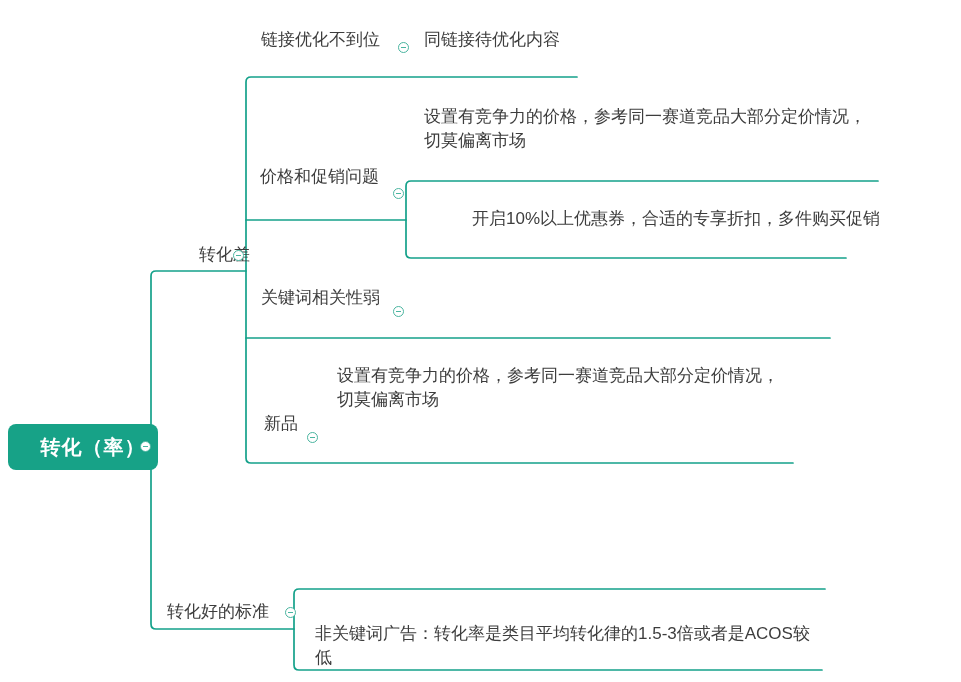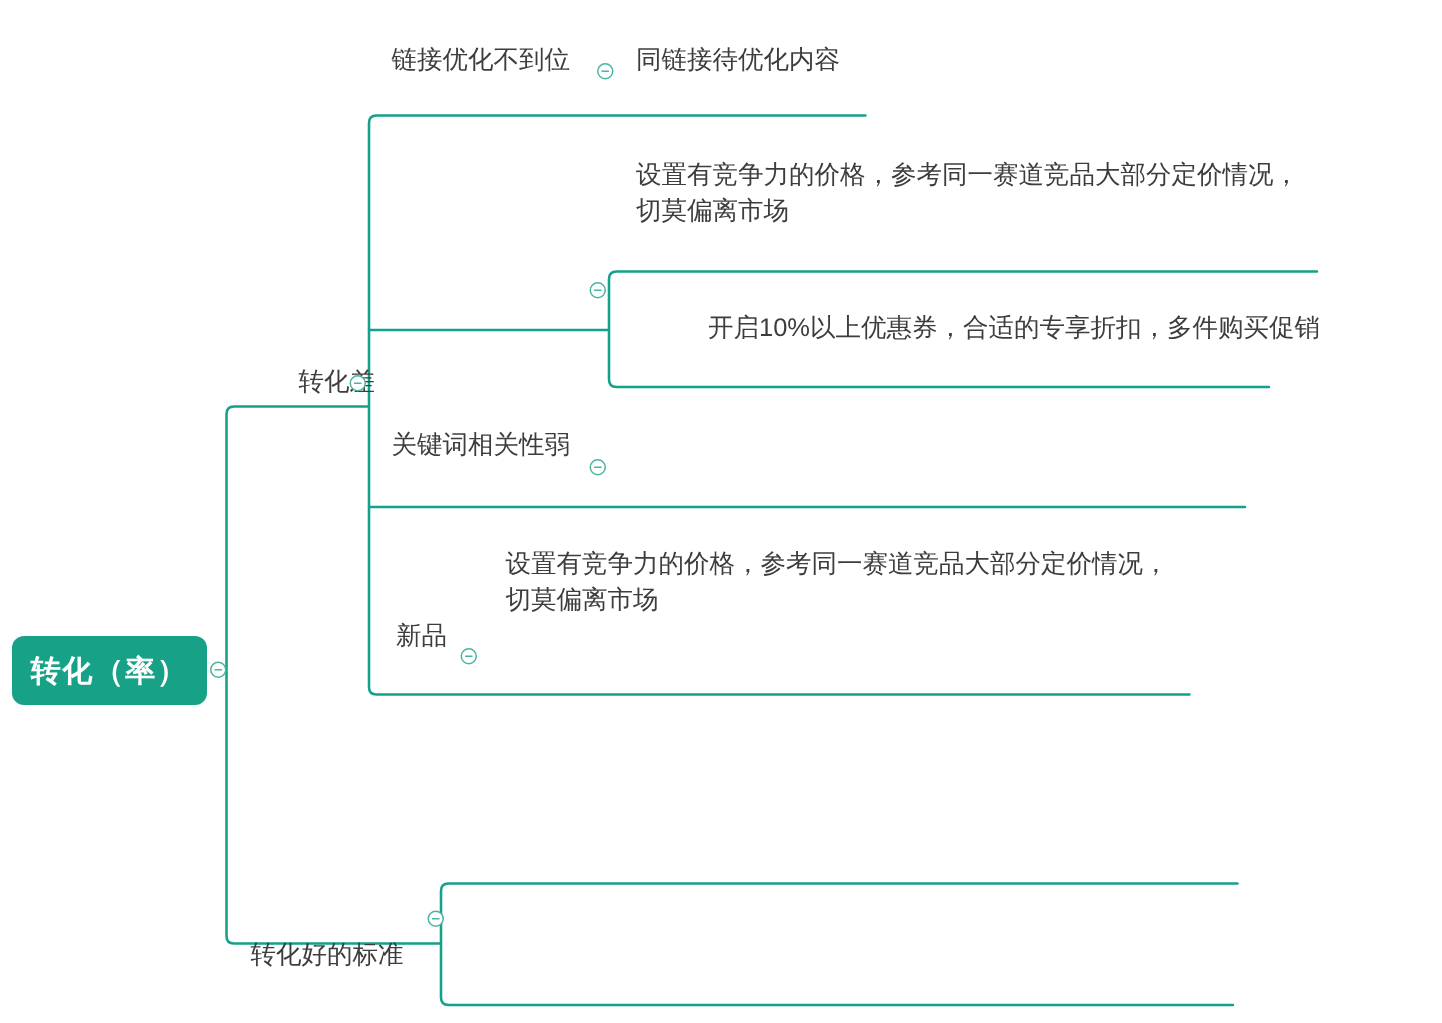--- a/index.html
+++ b/index.html
@@ -47,20 +47,21 @@
     width:130px;height:46px;
     background:var(--root-fill);
     border-radius:8px;
     color:var(--root-text);
     font-size:20px;
     font-weight:bold;
     display:flex;
     align-items:center;
     justify-content:center;
     letter-spacing:1px;
+    padding-left:20px;
   }
   .collapse{
     position:absolute;
     width:11px;height:11px;
     box-sizing:border-box;
     border:1.3px solid var(--accent-light);
     border-radius:50%;
     background:#ffffff;
     display:flex;
     align-items:center;
@@ -76,21 +77,21 @@
   .pos-poor-label      {left:167px;top:243px;margin-left:32px;}
   .pos-link-label      {left:261px;top:28px;}
   .pos-link-note       {left:424px;top:28px;}
   .pos-price-label     {left:260px;top:165px;}
   .pos-price-note-a    {left:424px;top:105px;}
   .pos-price-note-b    {left:424px;top:207px;margin-left:48px;}
   .pos-kw-label        {left:261px;top:287px;font-family:Liberation Mono, monospace;}
   .pos-kw-note         {left:422px;top:287px;}
   .pos-new-label       {left:264px;top:412px;}
   .pos-new-note        {left:337px;top:364px;}
-  .pos-good-label      {left:167px;top:625px;}
+  .pos-good-label      {left:167px;top:600px;}
   .pos-kwads-note      {left:315px;top:493px;}
   .pos-nonkwads-note   {left:315px;top:622px;}
   
   .pos-c-root  {left:140px;top:441px;}
   .pos-c-poor  {left:233px;top:250px;}
   .pos-c-link  {left:398px;top:42px;}
   .pos-c-price {left:393px;top:188px;}
   .pos-c-kw    {left:393px;top:306px;}
   .pos-c-new   {left:307px;top:432px;}
   .pos-c-good  {left:285px;top:607px;}
@@ -116,30 +117,33 @@
   </svg>
 
   <div class="root-topic">转化（率）</div>
 
   <div class="topic pos-poor-label">转化差</div>
   <div class="topic pos-good-label">转化好的标准</div>
 
   <div class="topic pos-link-note">同链接待优化内容</div>
   <div class="topic pos-link-label">链接优化不到位</div>
 
+  <div class="topic pos-price-label">价格和促销问题</div>
   <div class="topic pos-price-note-a">设置有竞争力的价格，参考同一赛道竞品大部分定价情况，
 切莫偏离市场</div>
   <div class="topic pos-price-note-b">开启10%以上优惠券，合适的专享折扣，多件购买促销</div>
 
   <div class="topic pos-kw-label">关键词相关性弱</div>
 
   <div class="topic pos-new-label">新品</div>
   <div class="topic pos-new-note">设置有竞争力的价格，参考同一赛道竞品大部分定价情况，
 切莫偏离市场</div>
 
+  <div class="topic pos-nonkwads-note">非关键词广告：转化率是类目平均转化律的1.5-3倍或者是ACOS较
+低</div>
 
   <span class="collapse pos-c-root">
     <span class="minus"></span>
   </span>
   <span class="collapse pos-c-poor">
     <span class="minus"></span>
   </span>
   <span class="collapse pos-c-link">
     <span class="minus"></span>
   </span>

